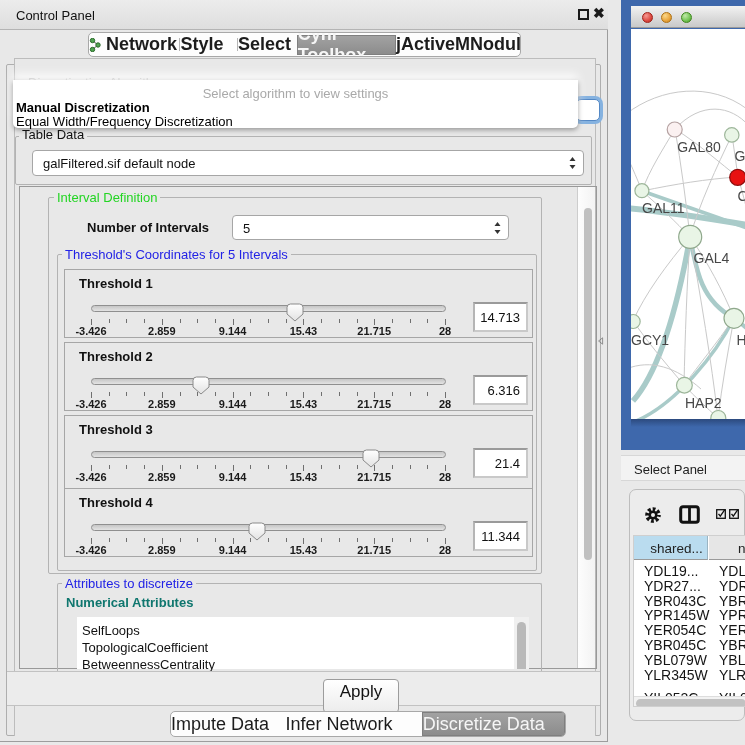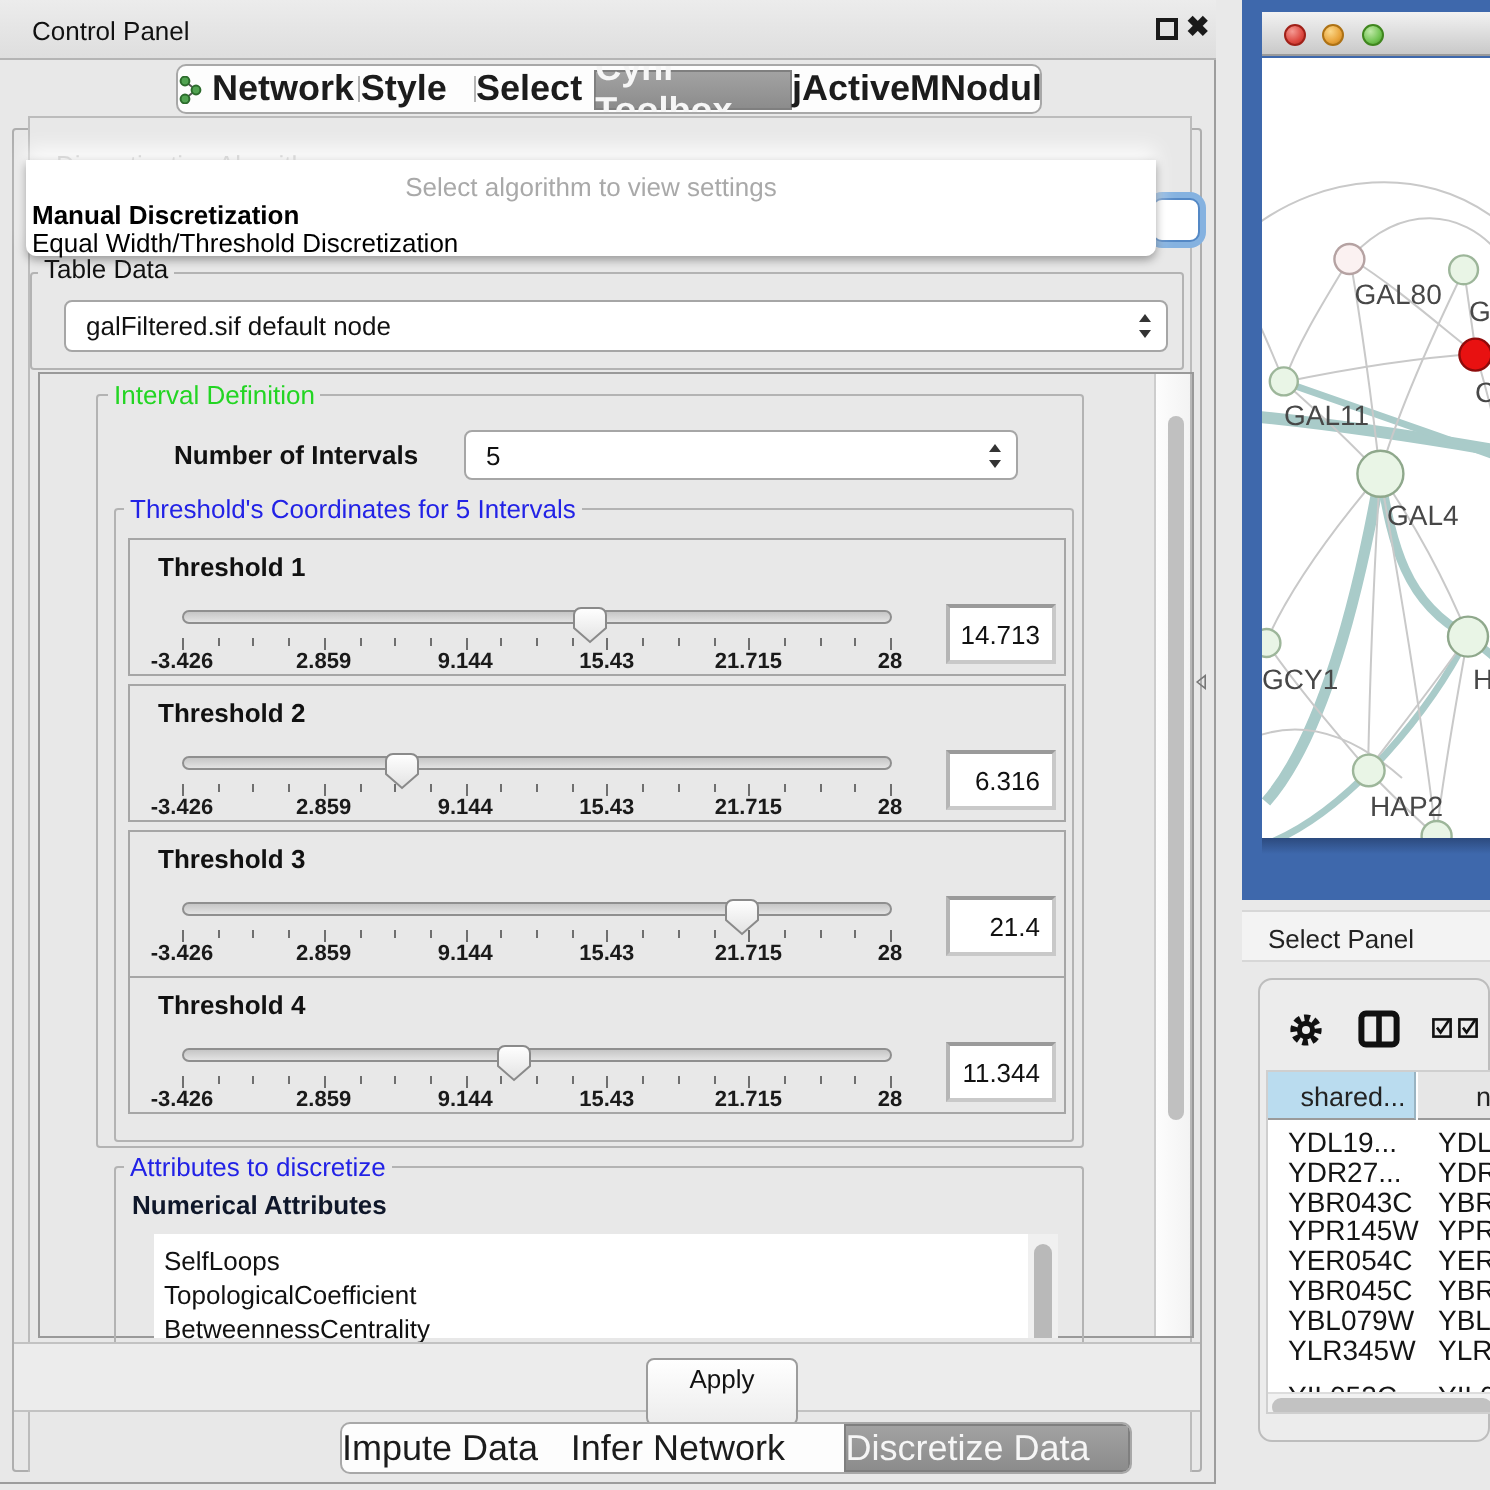--- a/index.html
+++ b/index.html
@@ -46,21 +46,21 @@
 .thumb { position:absolute; width:18px; height:19px; }
 .vfield { position:absolute; width:55px; height:30px; background:#fff; border:2px solid #c9c9c9; border-top-color:#9a9a9a; border-left-color:#b5b5b5; font-size:13px; color:#111; text-align:right; padding:6px 6px 0 0; }
 
 
 #attlist { left:77px; top:617px; width:452px; height:52px; background:#fff; font-size:13px; color:#111; }
 #attscroll { position:absolute; left:437px; top:0; width:15px; height:52px; background:#f0f0f0; }
 #attthumb { position:absolute; left:3px; top:5px; width:9px; height:47px; background:#b9b9b9; border-radius:5px 5px 0 0; }
 
 
 #applybar { left:7px; top:671px; width:593px; height:35px; background:#ececec; border-top:1px solid #c2c2c2; border-bottom:1px solid #c2c2c2; }
-#applybtn { left:316px; top:7px; width:76px; height:34px; background:linear-gradient(#ffffff,#ececec); border:1px solid #9c9c9c; border-radius:4px; font-size:13px; text-align:center; padding-top:2px; color:#111; }
+#applybtn { left:316px; top:7px; width:76px; height:34px; background:linear-gradient(#ffffff,#ececec); border:1px solid #9c9c9c; border-radius:4px; font-size:17px; text-align:center; padding-top:2px; color:#111; }
 
 
 #popup { left:13px; top:80px; width:565px; height:48px; background:#fff; border-radius:0 0 5px 5px; box-shadow:0 2px 5px rgba(0,0,0,0.35), 0 -6px 10px rgba(255,255,255,0.85); z-index:50; font-size:13px; }
 #popup .p1 { position:absolute; left:0; right:0; top:6px; text-align:center; color:#a9a9a9; }
 #popup .p2 { position:absolute; left:3px; top:20px; font-weight:bold; color:#000; }
 #popup .p3 { position:absolute; left:3px; top:34px; color:#000; }
 
 
 #combobtn { left:576px; top:99px; width:24px; height:22px; border-radius:5px; background:#fff; border:1px solid #5488c5; box-shadow:0 0 0 3px #85b2e0; z-index:40; }
 
@@ -307,21 +307,21 @@
             <stop offset="1" stop-color="#e2e2e2"></stop>
           </linearGradient>
         </defs>
       <path d="M1 4.5 A3.5 3.5 0 0 1 4.5 1 L13.5 1 A3.5 3.5 0 0 1 17 4.5 L17 11 L9 18 L1 11 Z" fill="url(#tg4)" stroke="#8a8a8a" stroke-width="1"></path>
     </svg>
     <div class="vfield" style="left:408px; top:32px;">11.344</div>
   </div>
 
   <div class="groupbox" style="left:57px; top:583px; width:485px; height:90px; border-bottom:none;"></div>
   <div class="grouptitle" style="left:62px; top:576px; color:#2222e6;">Attributes to discretize</div>
-  <div class="abs" style="left:66px; top:595px; font-size:13px; font-weight:bold; color:#0f172a;">Numerical Attributes</div>
+  <div class="abs" style="left:66px; top:595px; font-size:13px; font-weight:bold; color:#0f766e;">Numerical Attributes</div>
   <div id="attlist" class="abs">
     <div style="position:absolute; left:5px; top:6px;">SelfLoops</div>
     <div style="position:absolute; left:5px; top:23px;">TopologicalCoefficient</div>
     <div style="position:absolute; left:5px; top:40px;">BetweennessCentrality</div>
     <div id="attscroll">
         <div id="attthumb"></div>
       </div>
   </div>
 
   <div id="applybar" class="abs">
@@ -331,21 +331,21 @@
   <div class="tabbar abs" style="left:170px; top:711px; width:396px; height:26px; font-weight:normal;">
     <div class="seg" style="width:115px; font-weight:normal;">Impute Data</div>
     <div class="seg" style="width:137px; font-weight:normal;">Infer Network</div>
     <div class="seg sel" style="width:144px; font-weight:normal;">Discretize Data</div>
   </div>
 </div>
 
 <div id="popup" class="abs">
   <div class="p1">Select algorithm to view settings</div>
   <div class="p2">Manual Discretization</div>
-  <div class="p3">Equal Width/Threshold Discretization</div>
+  <div class="p3">Equal Width/Frequency Discretization</div>
 </div>
 
 <svg class="abs" style="left:597px; top:336px;" width="8" height="10" viewBox="0 0 10 12">
   <path d="M7 2 L2 6 L7 10 Z" fill="none" stroke="#777" stroke-width="1"></path>
 </svg>
 
 <div id="netwin" class="abs">
   <div id="nettitle" class="abs">
     <div class="light" style="left:10.5px; background:radial-gradient(circle at 35% 30%, #f59a93, #dd4941 60%, #b3281f); border:1px solid #9f2018;"></div>
     <div class="light" style="left:30px; background:radial-gradient(circle at 35% 30%, #fbd88a, #e9a43b 60%, #c07d1a); border:1px solid #ad7114;"></div>

